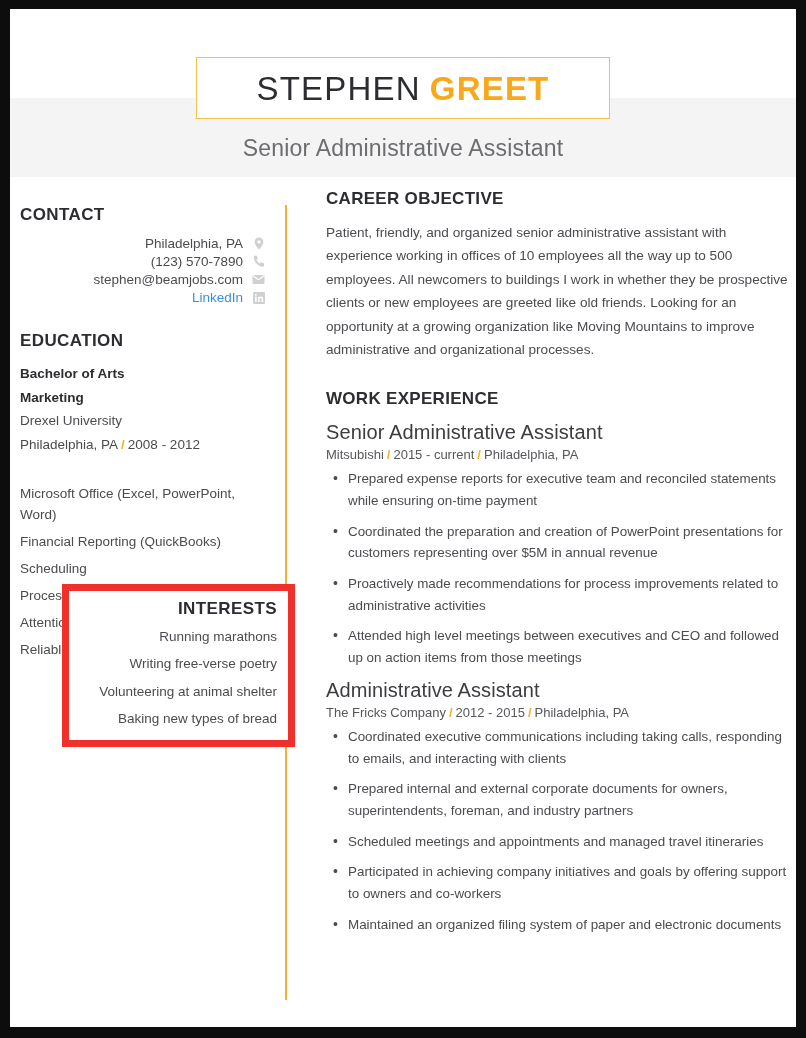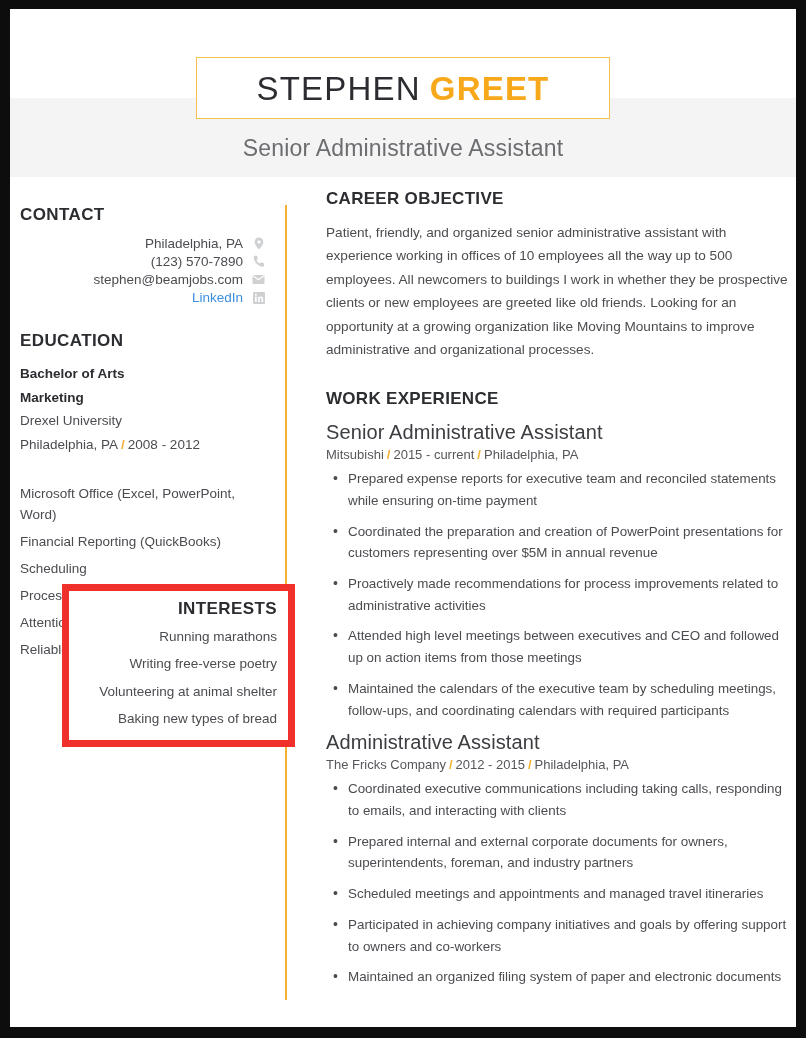--- a/index.html
+++ b/index.html
@@ -330,21 +330,20 @@
         <div class="job-block">
           <div class="job-title">Senior Administrative Assistant</div>
           <div class="job-meta">
             <span>Mitsubishi</span><span class="sep-slash">/</span><span>2015 - current</span><span class="sep-slash">/</span><span>Philadelphia, PA</span>
           </div>
           <ul class="job-bullets">
             <li>Prepared expense reports for executive team and reconciled statements while ensuring on-time payment</li>
             <li>Coordinated the preparation and creation of PowerPoint presentations for customers representing over $5M in annual revenue</li>
             <li>Proactively made recommendations for process improvements related to administrative activities</li>
             <li>Attended high level meetings between executives and CEO and followed up on action items from those meetings</li>
-            <li>Maintained the calendars of the executive team by scheduling meetings, follow-ups, and coordinating calendars with required participants</li>
           </ul>
         </div>
 
         <div class="job-block">
           <div class="job-title">Administrative Assistant</div>
           <div class="job-meta">
             <span>The Fricks Company</span><span class="sep-slash">/</span><span>2012 - 2015</span><span class="sep-slash">/</span><span>Philadelphia, PA</span>
           </div>
           <ul class="job-bullets">
             <li>Coordinated executive communications including taking calls, responding to emails, and interacting with clients</li>

